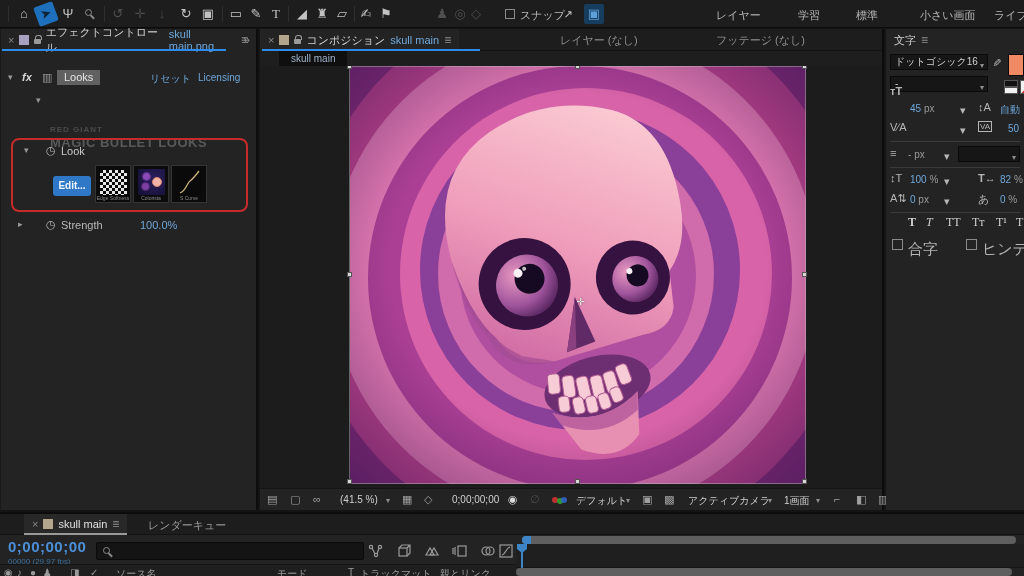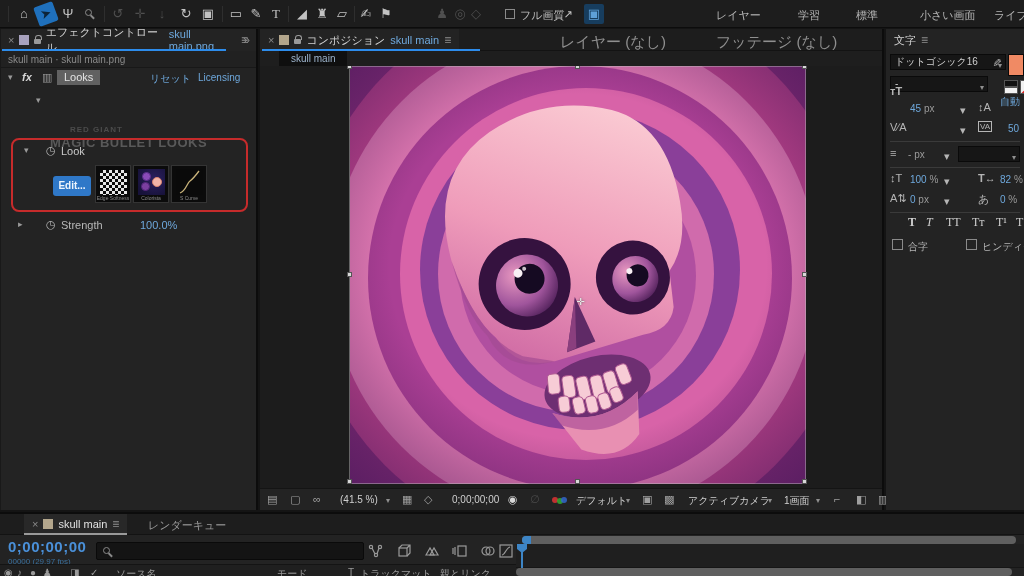--- a/index.html
+++ b/index.html
@@ -35,21 +35,21 @@
   .ec-more { position:absolute; right:6px; top:4px; color:#8a8a8a; font-size:12px; }
   .crumb { position:absolute; left:0; top:22px; right:0; height:17px; background:#212121; border-bottom:1px solid #181818; color:#8a8a8a; font-size:10px; line-height:17px; padding-left:8px; }
   .fxrow { position:absolute; left:0; top:39px; right:0; height:22px; }
   .fxrow .tw { position:absolute; left:8px; top:4px; color:#999; font-size:9px; }
   .fxrow .fx { position:absolute; left:22px; top:3px; font-style:italic; font-weight:bold; color:#d5d5d5; }
   .fxrow .chart { position:absolute; left:42px; top:3px; color:#9a9a9a; font-size:11px; }
   .fxrow .namebox { position:absolute; left:57px; top:2px; background:#616161; color:#e3e3e3; padding:1px 7px 2px; font-size:11px; }
   .fxrow .reset { position:absolute; left:150px; top:4px; color:#6ea8dc; font-size:10px; }
   .fxrow .lic { position:absolute; left:198px; top:4px; color:#6ea8dc; font-size:10px; }
   .grp-tw { position:absolute; left:36px; top:66px; color:#9a9a9a; font-size:9px; }
-  .brand1 { position:absolute; left:50px; top:96px; font-size:8px; font-weight:bold; letter-spacing:1px; color:#4b4b4b;margin-left:20px; }
+  .brand1 { position:absolute; left:50px; top:96px; font-size:8px; font-weight:bold; letter-spacing:1px; color:#4b4b4b; }
   .brand2 { position:absolute; left:50px; top:106px; font-size:13px; font-weight:bold; letter-spacing:.5px; color:#595959; }
   .redbox { position:absolute; left:11px; top:109px; width:237px; height:74px; border:2px solid #c62b2b; border-radius:8px; }
   .lookrow { position:absolute; left:0; top:114px; right:0; height:16px; }
   .lookrow .tw { position:absolute; left:24px; top:2px; color:#9a9a9a; font-size:9px; }
   .sw { color:#b5b5b5; font-size:11px; }
   .lookrow .sw { position:absolute; left:46px; top:1px; }
   .lookrow .lbl { position:absolute; left:61px; top:2px; color:#c8c8c8; }
   .editbtn { position:absolute; left:53px; top:147px; width:38px; height:20px; background:#2f78c8; border-radius:3px; color:#eef5fd; font-size:10px; font-weight:bold; text-align:center; line-height:20px; }
   .thumb { position:absolute; top:136px; width:36px; height:38px; background:#0b0b0b; border:1px solid #343434; }
   .thumb .tlabel { position:absolute; left:0; right:0; bottom:1px; font-size:5px; color:#8a8a8a; text-align:center; white-space:nowrap; overflow:hidden; }
@@ -60,21 +60,21 @@
   .curve-bg { position:absolute; left:4px; top:3px; width:27px; height:26px; background:#0a0a0a; }
   .strengthrow { position:absolute; left:0; top:188px; right:0; height:16px; }
   .strengthrow .tw { position:absolute; left:18px; top:2px; color:#9a9a9a; font-size:9px; }
   .strengthrow .sw { position:absolute; left:46px; top:1px; }
   .strengthrow .lbl { position:absolute; left:61px; top:2px; color:#b8b8b8; }
   .strengthrow .val { position:absolute; left:140px; top:2px; color:#6ea8dc; }
 
   
   #comp { left:260px; top:29px; width:624px; height:481px; border-right:2px solid #0c0c0c; background:#1e1e1e; }
   #comp .phead { background:#1d1d1d; }
-  .comp-other { position:absolute; top:4px; color:#8f8f8f; font-size:15px; }
+  .comp-other { position:absolute; top:4px; color:#8f8f8f; font-size:11px; }
   .subtab { position:absolute; left:19px; top:22px; height:15px; background:#0f0f0f; color:#9db4cc; font-size:10px; line-height:15px; padding:0 12px; }
   .viewer { position:absolute; left:0; top:37px; right:0; bottom:22px; background:#1c1c1c; overflow:hidden; }
   .compimg { position:absolute; left:90px; top:0px; width:456px; height:418px; }
   .bbox { position:absolute; left:89px; top:0px; width:457px; height:418px; border:1px solid rgba(190,190,190,.45); pointer-events:none; }
   .handle { position:absolute; width:5px; height:5px; background:#d8d8d8; border:1px solid #555; }
   .anchor { position:absolute; left:315px; top:230px; width:11px; height:11px; color:#e8e8e8; font-size:10px; line-height:11px; text-align:center; text-shadow:0 0 2px #555; }
   .compbar { position:absolute; left:0; right:0; bottom:0; height:22px; background:#232323; border-top:1px solid #141414; }
   .cbi { position:absolute; top:4px; font-size:11px; color:#9f9f9f; }
   .cbtxt { position:absolute; top:5px; font-size:10px; color:#cfcfcf; white-space:nowrap; }
   .caret { color:#8f8f8f; font-size:8px; }
@@ -92,21 +92,21 @@
   .swatch-orange { position:absolute; left:122px; top:25px; width:16px; height:22px; background:#f08a64; border:1px solid #0a0a0a; }
   .swatch-bw { position:absolute; left:118px; top:51px; width:14px; height:14px; }
   .swatch-bw .b { position:absolute; left:0; top:0; width:14px; height:7px; background:#111; border:1px solid #555; }
   .swatch-bw .w { position:absolute; left:0; top:7px; width:14px; height:7px; background:#f2f2f2; border:1px solid #555; }
   .swatch-none { position:absolute; left:134px; top:51px; width:12px; height:14px; background:#f2f2f2; border:1px solid #555; overflow:hidden; }
   .swatch-none::after { content:""; position:absolute; left:-2px; top:6px; width:18px; height:2px; background:#d22; transform:rotate(-45deg); }
   .dropper { position:absolute; left:106px; top:27px; color:#b5b5b5; font-size:11px; transform:rotate(90deg); }
   .faux { position:absolute; top:186px; left:0; right:0; height:16px; color:#cfcfcf; font-family:"Liberation Serif","DejaVu Serif",serif; font-size:12px; }
   .faux span { position:absolute; top:0; }
   .cb { position:absolute; width:11px; height:11px; border:1px solid #8a8a8a; }
-  .cbl { position:absolute; font-size:10px; color:#b5b5b5; white-space:nowrap; }
+  .cbl { position:absolute; font-size:15px; color:#b5b5b5; white-space:nowrap; }
 
   
   #tl { left:0; top:512px; width:1024px; height:64px; background:#232323; border-top:2px solid #0c0c0c; }
   #tl .tab { position:absolute; left:24px; top:0; height:21px; display:flex; align-items:center; gap:5px; padding:0 8px; background:#282828; border-bottom:2px solid #9a9a9a; }
   #tl .tab .chip { width:10px; height:10px; background:#b3a68c; }
   .rq { position:absolute; left:148px; top:4px; color:#9a9a9a; }
   .tc { position:absolute; left:8px; top:24px; font-size:15px; font-weight:bold; color:#4a90d9; letter-spacing:.5px; }
   .fps { position:absolute; left:8px; top:43px; font-size:8px; color:#3a6f9c; }
   .search { position:absolute; left:96px; top:28px; width:268px; height:18px; background:#141414; border:1px solid #0a0a0a; border-radius:2px; }
   .mag { position:absolute; left:6px; top:4px; width:7px; height:7px; border:1.5px solid #8a8a8a; border-radius:50%; }
@@ -154,21 +154,21 @@
     <span class="tool" style="left:312px">♜</span>
     <span class="tool" style="left:332px">▱</span>
     <div class="tsep" style="left:354px"></div>
     <span class="tool" style="left:356px">✍</span>
     <span class="tool" style="left:376px">⚑</span>
 
     <span class="tool gray" style="left:432px">♟</span>
     <span class="tool gray" style="left:450px">◎</span>
     <span class="tool gray" style="left:466px">◇</span>
     <span class="snapbox" style="left:505px"></span>
-    <span class="snaplabel" style="left:520px">フル画質</span>
+    <span class="snaplabel" style="left:520px">スナップ</span>
     <span class="tool" style="left:558px;font-size:11px">↗</span>
     <span class="tool" style="left:584px;background:#173d5e;border-radius:2px;color:#5ea0d8">▣</span>
 
     <span class="ws" style="left:716px">レイヤー</span>
     <span class="ws" style="left:798px">学習</span>
     <span class="ws" style="left:856px">標準</span>
     <span class="ws" style="left:920px">小さい画面</span>
     <span class="ws" style="left:994px;width:30px;overflow:hidden">ライブラリ</span>
   </div>
 
@@ -178,21 +178,20 @@
         <span class="x">×</span>
         <span class="colorchip"></span>
         <span class="lock"></span>
         <span class="ptitle">エフェクトコントロール</span>
         <span class="pdoc">skull main.png</span>
         <span class="menu">≡</span>
       </div>
       <div class="underline" style="width:224px"></div>
       <span class="ec-more">»</span>
     </div>
-    <div class="crumb">skull main · skull main.png</div>
     <div class="fxrow">
       <span class="tw">▾</span>
       <span class="fx">fx</span>
       <span class="chart">▥</span>
       <span class="namebox">Looks</span>
       <span class="reset">リセット</span>
       <span class="lic">Licensing</span>
     </div>
     <span class="grp-tw">▾</span>
     <div class="brand1">RED GIANT</div>
@@ -363,41 +362,41 @@
     </div>
   </div>
 
   <div class="panel" id="char">
     <div class="phead" style="background:#232323;border-bottom:none">
       <div class="ptab" style="background:transparent">
         <span class="ptitle">文字</span>
         <span class="menu">≡</span>
       </div>
     </div>
-    <div class="field" style="left:4px;top:25px;width:116px">
+    <div class="field" style="left:4px;top:25px;width:98px">
       <span>ドットゴシック16</span>
       <span class="caret">▾</span>
     </div>
     <span class="dropper">✎</span>
     <div class="swatch-orange"></div>
     <div class="field" style="left:4px;top:47px;width:98px">
       <span>-</span>
       <span class="caret">▾</span>
     </div>
     <div class="swatch-bw">
         <span class="b"></span>
         <span class="w"></span>
       </div>
     <div class="swatch-none"></div>
 
     <span class="cicon" style="left:4px;top:56px;font-weight:bold">тT</span>
     <span class="cval" style="left:24px;top:74px"><span>45</span> <span class="cunit">px</span></span>
     <span class="cicon caret" style="left:74px;top:75px">▾</span>
     <span class="cicon" style="left:92px;top:72px">↕A</span>
-    <span class="cval" style="left:114px;top:66px">自動</span>
+    <span class="cval" style="left:114px;top:74px">自動</span>
 
     <span class="cicon" style="left:4px;top:92px">V∕A</span>
     <span class="cicon caret" style="left:74px;top:95px">▾</span>
     <span class="cicon" style="left:92px;top:92px;border:1px solid #b5b5b5;font-size:8px;padding:0 1px">VA</span>
     <span class="cval" style="left:122px;top:94px">50</span>
 
     <div class="csep" style="top:112px"></div>
 
     <span class="cicon" style="left:4px;top:118px;font-weight:bold">≡</span>
     <span class="cval" style="left:22px;top:120px"><span class="cunit">-</span> <span class="cunit">px</span></span>

